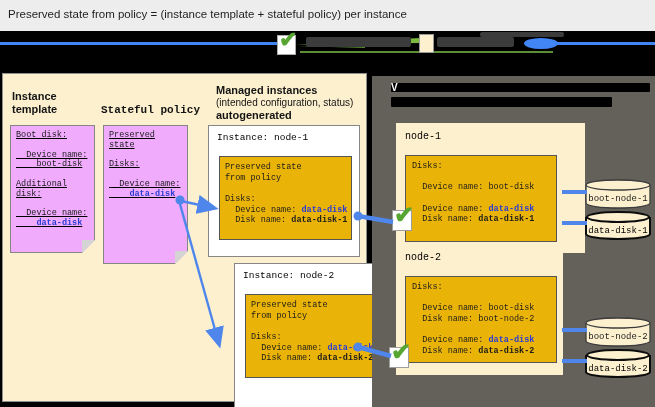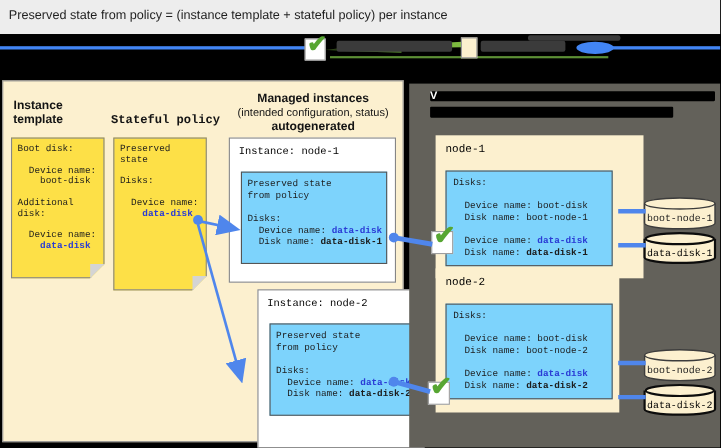--- a/index.html
+++ b/index.html
@@ -17,30 +17,30 @@
   .legend-chkbox{left:277px;top:35px;width:19px;height:20px;background:#fff;border:1px solid #aaa;box-sizing:border-box;}
   .check-glyph{position:absolute;color:#57a632;font-weight:bold;line-height:1;}
   .blob{background:#3b3b3b;border-radius:2px;}
   .legend-beige{left:419px;top:34px;width:15px;height:19px;background:#fcf0cf;border:1px solid #9a9a9a;box-sizing:border-box;}
   .legend-ellipse{left:524px;top:38px;width:34px;height:11px;background:#4285f4;border-radius:50%;}
   .green-thin{left:300px;top:51px;width:253px;height:2px;background:#5c8f35;}
   
   .beige-panel{left:2px;top:73px;width:365px;height:329px;background:#fcf0cf;border:1.5px solid #8f8f8f;box-sizing:border-box;}
   .dark-panel{left:372px;top:76px;width:283px;height:331px;background:#63615a;}
   .heading-bar{background:#000;border-radius:1px;}
-  .col-heading{font-size:11px;font-weight:bold;color:#141414;line-height:12.5px;text-align:center;}
+  .col-heading{font-size:11px;font-weight:bold;color:#141414;line-height:12.5px;}
   .col-sub{font-weight:normal;font-size:10px;}
   
-  .doc-box{background:#fde047;border:1.5px solid #868686;box-sizing:border-box;}
+  .doc-box{background:#f0abfc;border:1.5px solid #868686;box-sizing:border-box;text-decoration:underline;}
   .doc-box::after{content:"";position:absolute;right:-2px;bottom:-2px;width:0;height:0;
                   border-bottom:15px solid #fcf0cf;border-left:15px solid transparent;z-index:1;}
   .doc-box::before{content:"";position:absolute;right:-1px;bottom:-1px;width:0;height:0;
                    border-top:13px solid #d4d4d4;border-right:13px solid transparent;z-index:2;}
   .plain-box{background:#fff;border:1.5px solid #868686;box-sizing:border-box;}
-  .inner-box{background:#7dd3fc;border:1px solid #555;box-sizing:border-box;}
+  .inner-box{background:#eab308;border:1px solid #555;box-sizing:border-box;}
   .node-box{background:#fcf0cf;}
   .ln{height:9.8px;white-space:pre;font:8.5px/9.8px "Liberation Mono",monospace;color:#1c1c1c;}
   .ln2{height:10.7px;white-space:pre;font:8.5px/10.7px "Liberation Mono",monospace;color:#1c1c1c;}
   .pad{padding:5px 0 0 5px;}
   .blue-val{color:#2a3cd5;font-weight:bold;}
   .chk-box{width:20px;height:21px;background:#fff;border:1px solid #9e9e9e;box-sizing:border-box;z-index:5;}
   .cyl-label{font:9px "Liberation Mono",monospace;}
   svg{display:block;}
 </style>
 </head>
@@ -134,21 +134,20 @@
   <div class="abs heading-bar" style="left:391px;top:83px;width:259px;height:9px;"></div>
   <div class="abs heading-bar" style="left:391px;top:97px;width:221px;height:10px;"></div>
   <div class="abs" style="left:391px;top:82px;color:#fff;font-size:10px;font-weight:bold;z-index:3;">V</div>
 
   <div class="abs node-box" style="left:396px;top:123px;width:189px;height:130px;">
     <div class="abs mono" style="left:9px;top:8px;font-size:10px;">node-1</div>
     <div class="abs inner-box" style="left:9px;top:32px;width:152px;height:87px;padding:5px 0 0 6px;">
       <div class="ln2">Disks:</div>
       <div class="ln2"></div>
       <div class="ln2"><span>  Device name: </span><span>boot-disk</span></div>
-      <div class="ln2"><span>  Disk name: </span><span>boot-node-1</span></div>
       <div class="ln2"></div>
       <div class="ln2"><span>  Device name: </span><span class="blue-val">data-disk</span></div>
       <div class="ln2"><span>  Disk name: </span><span class="b">data-disk-1</span></div>
     </div>
   </div>
   <div class="abs chk-box" style="left:392px;top:210px;">
     <span class="check-glyph" style="left:1px;top:-8px;font-size:24px;">✔</span>
   </div>
 
   <div class="abs node-box" style="left:396px;top:244px;width:167px;height:131px;">

